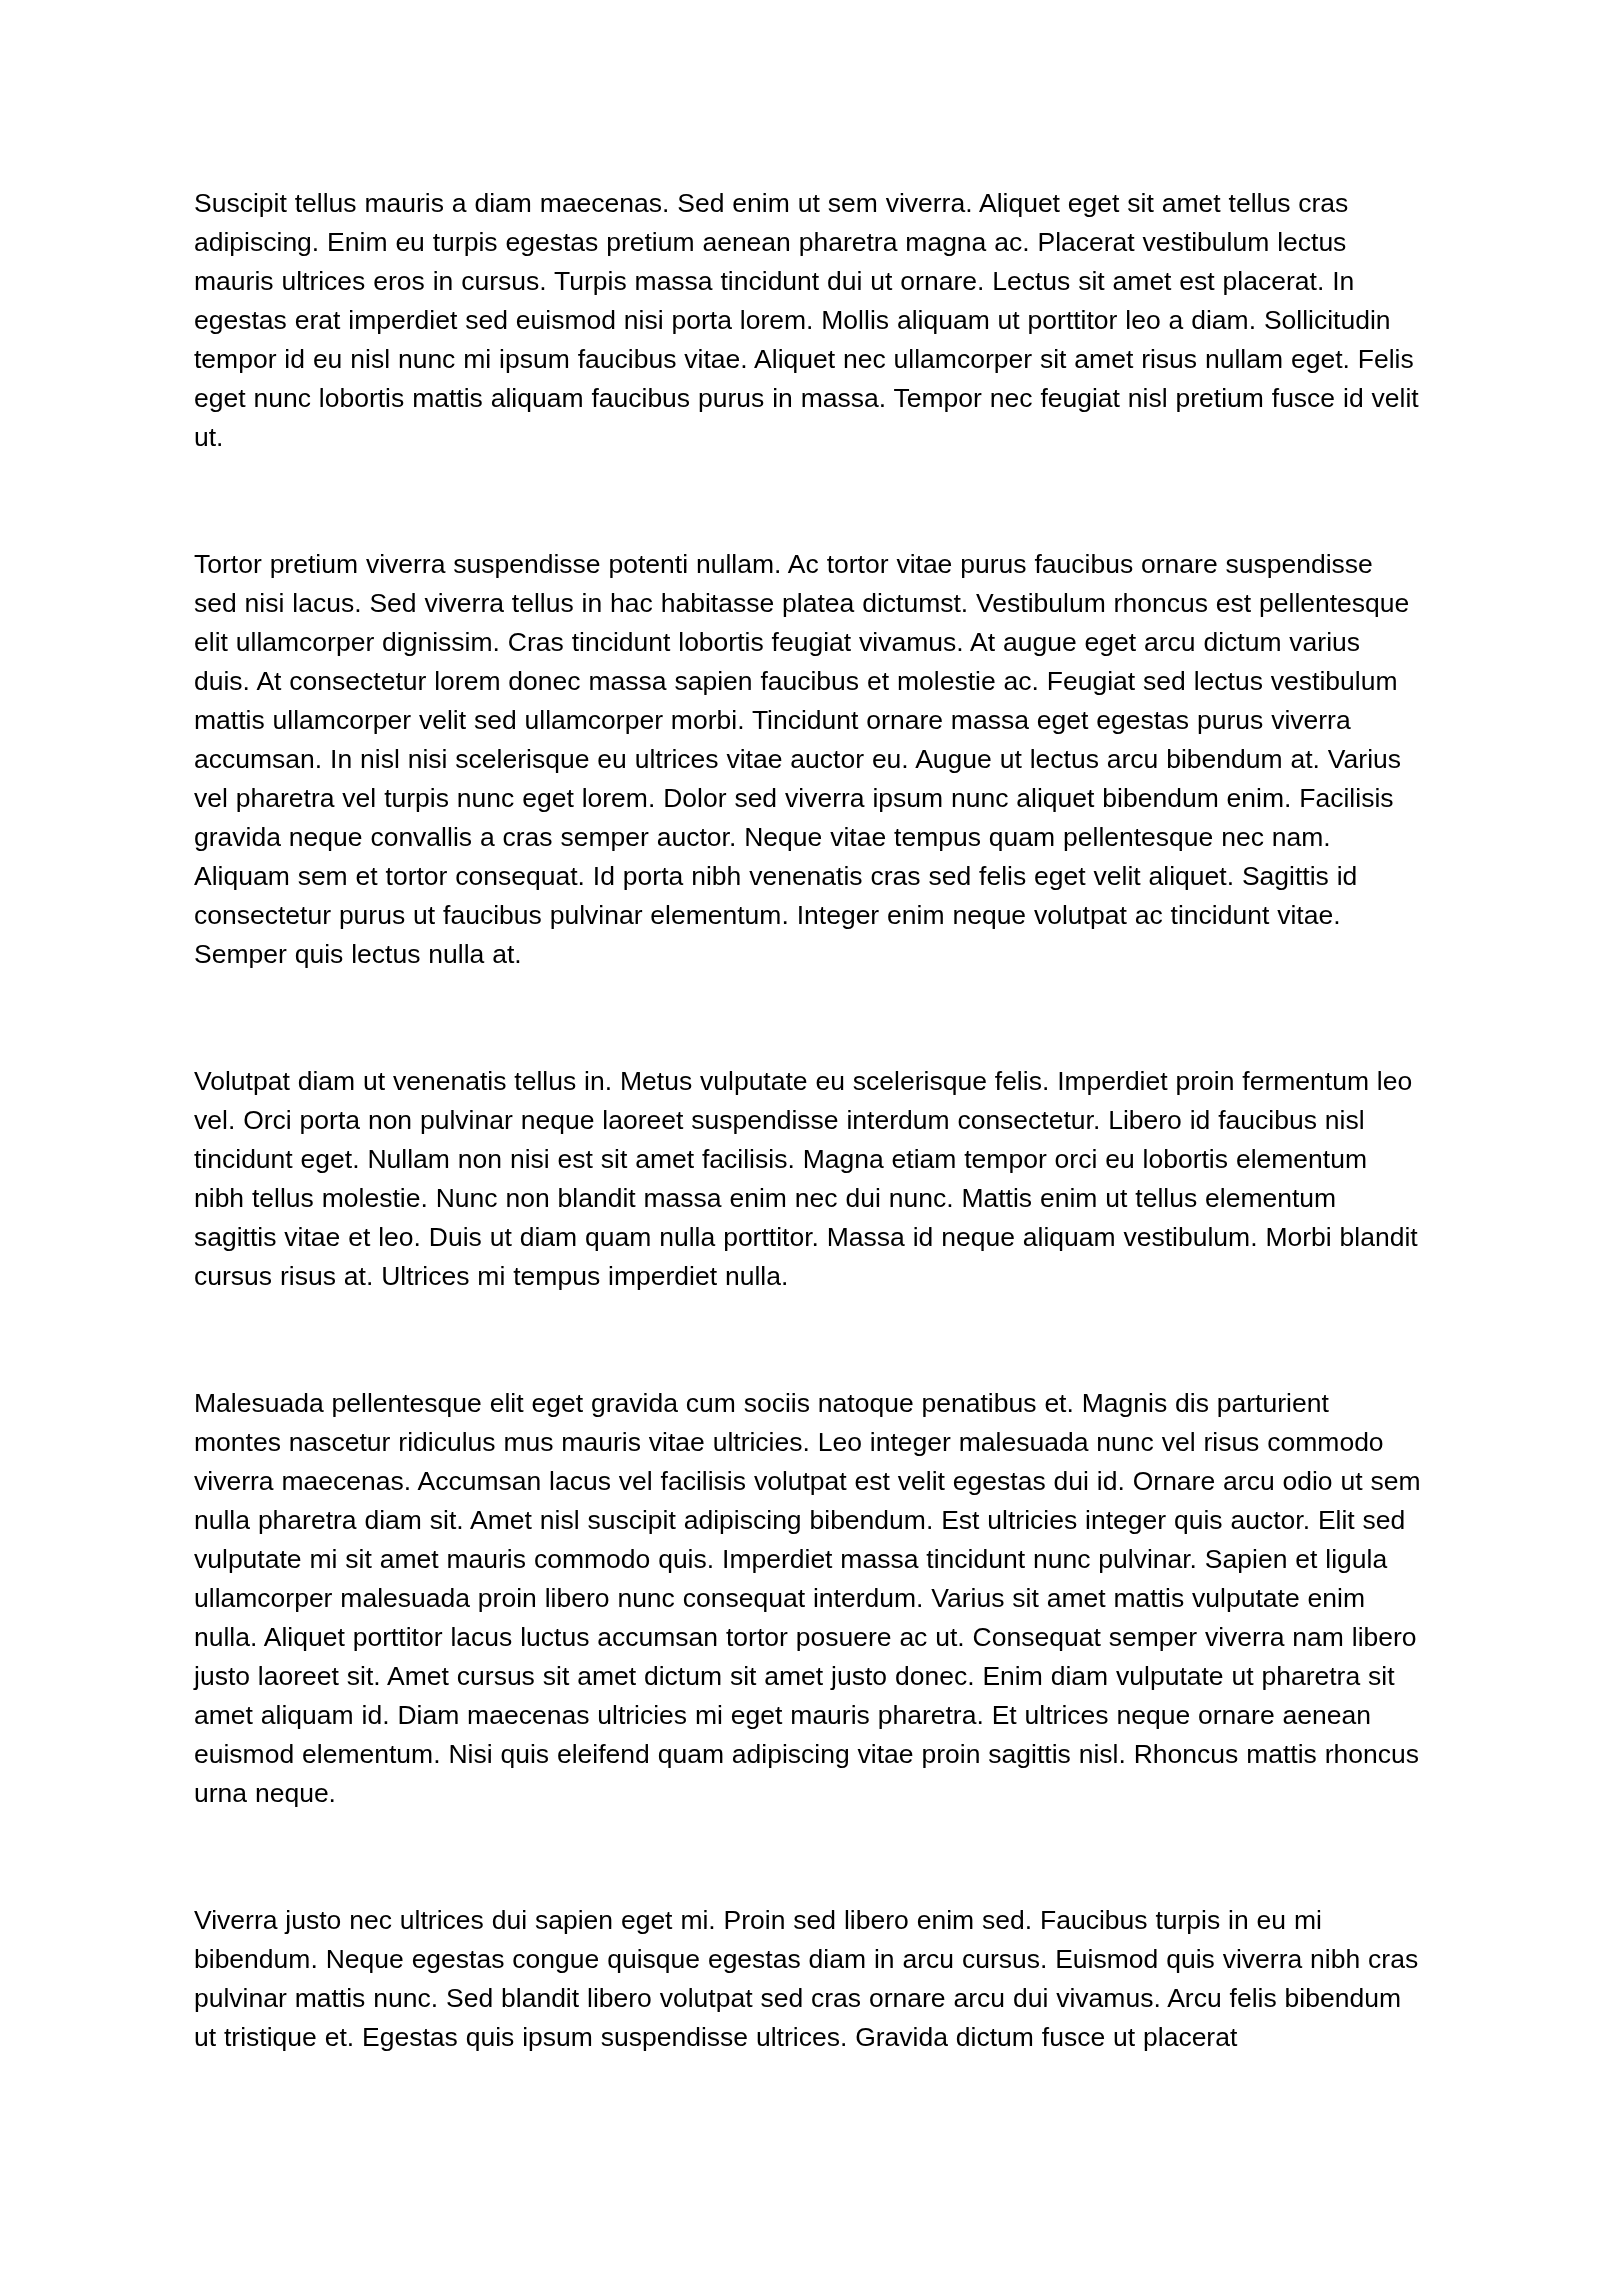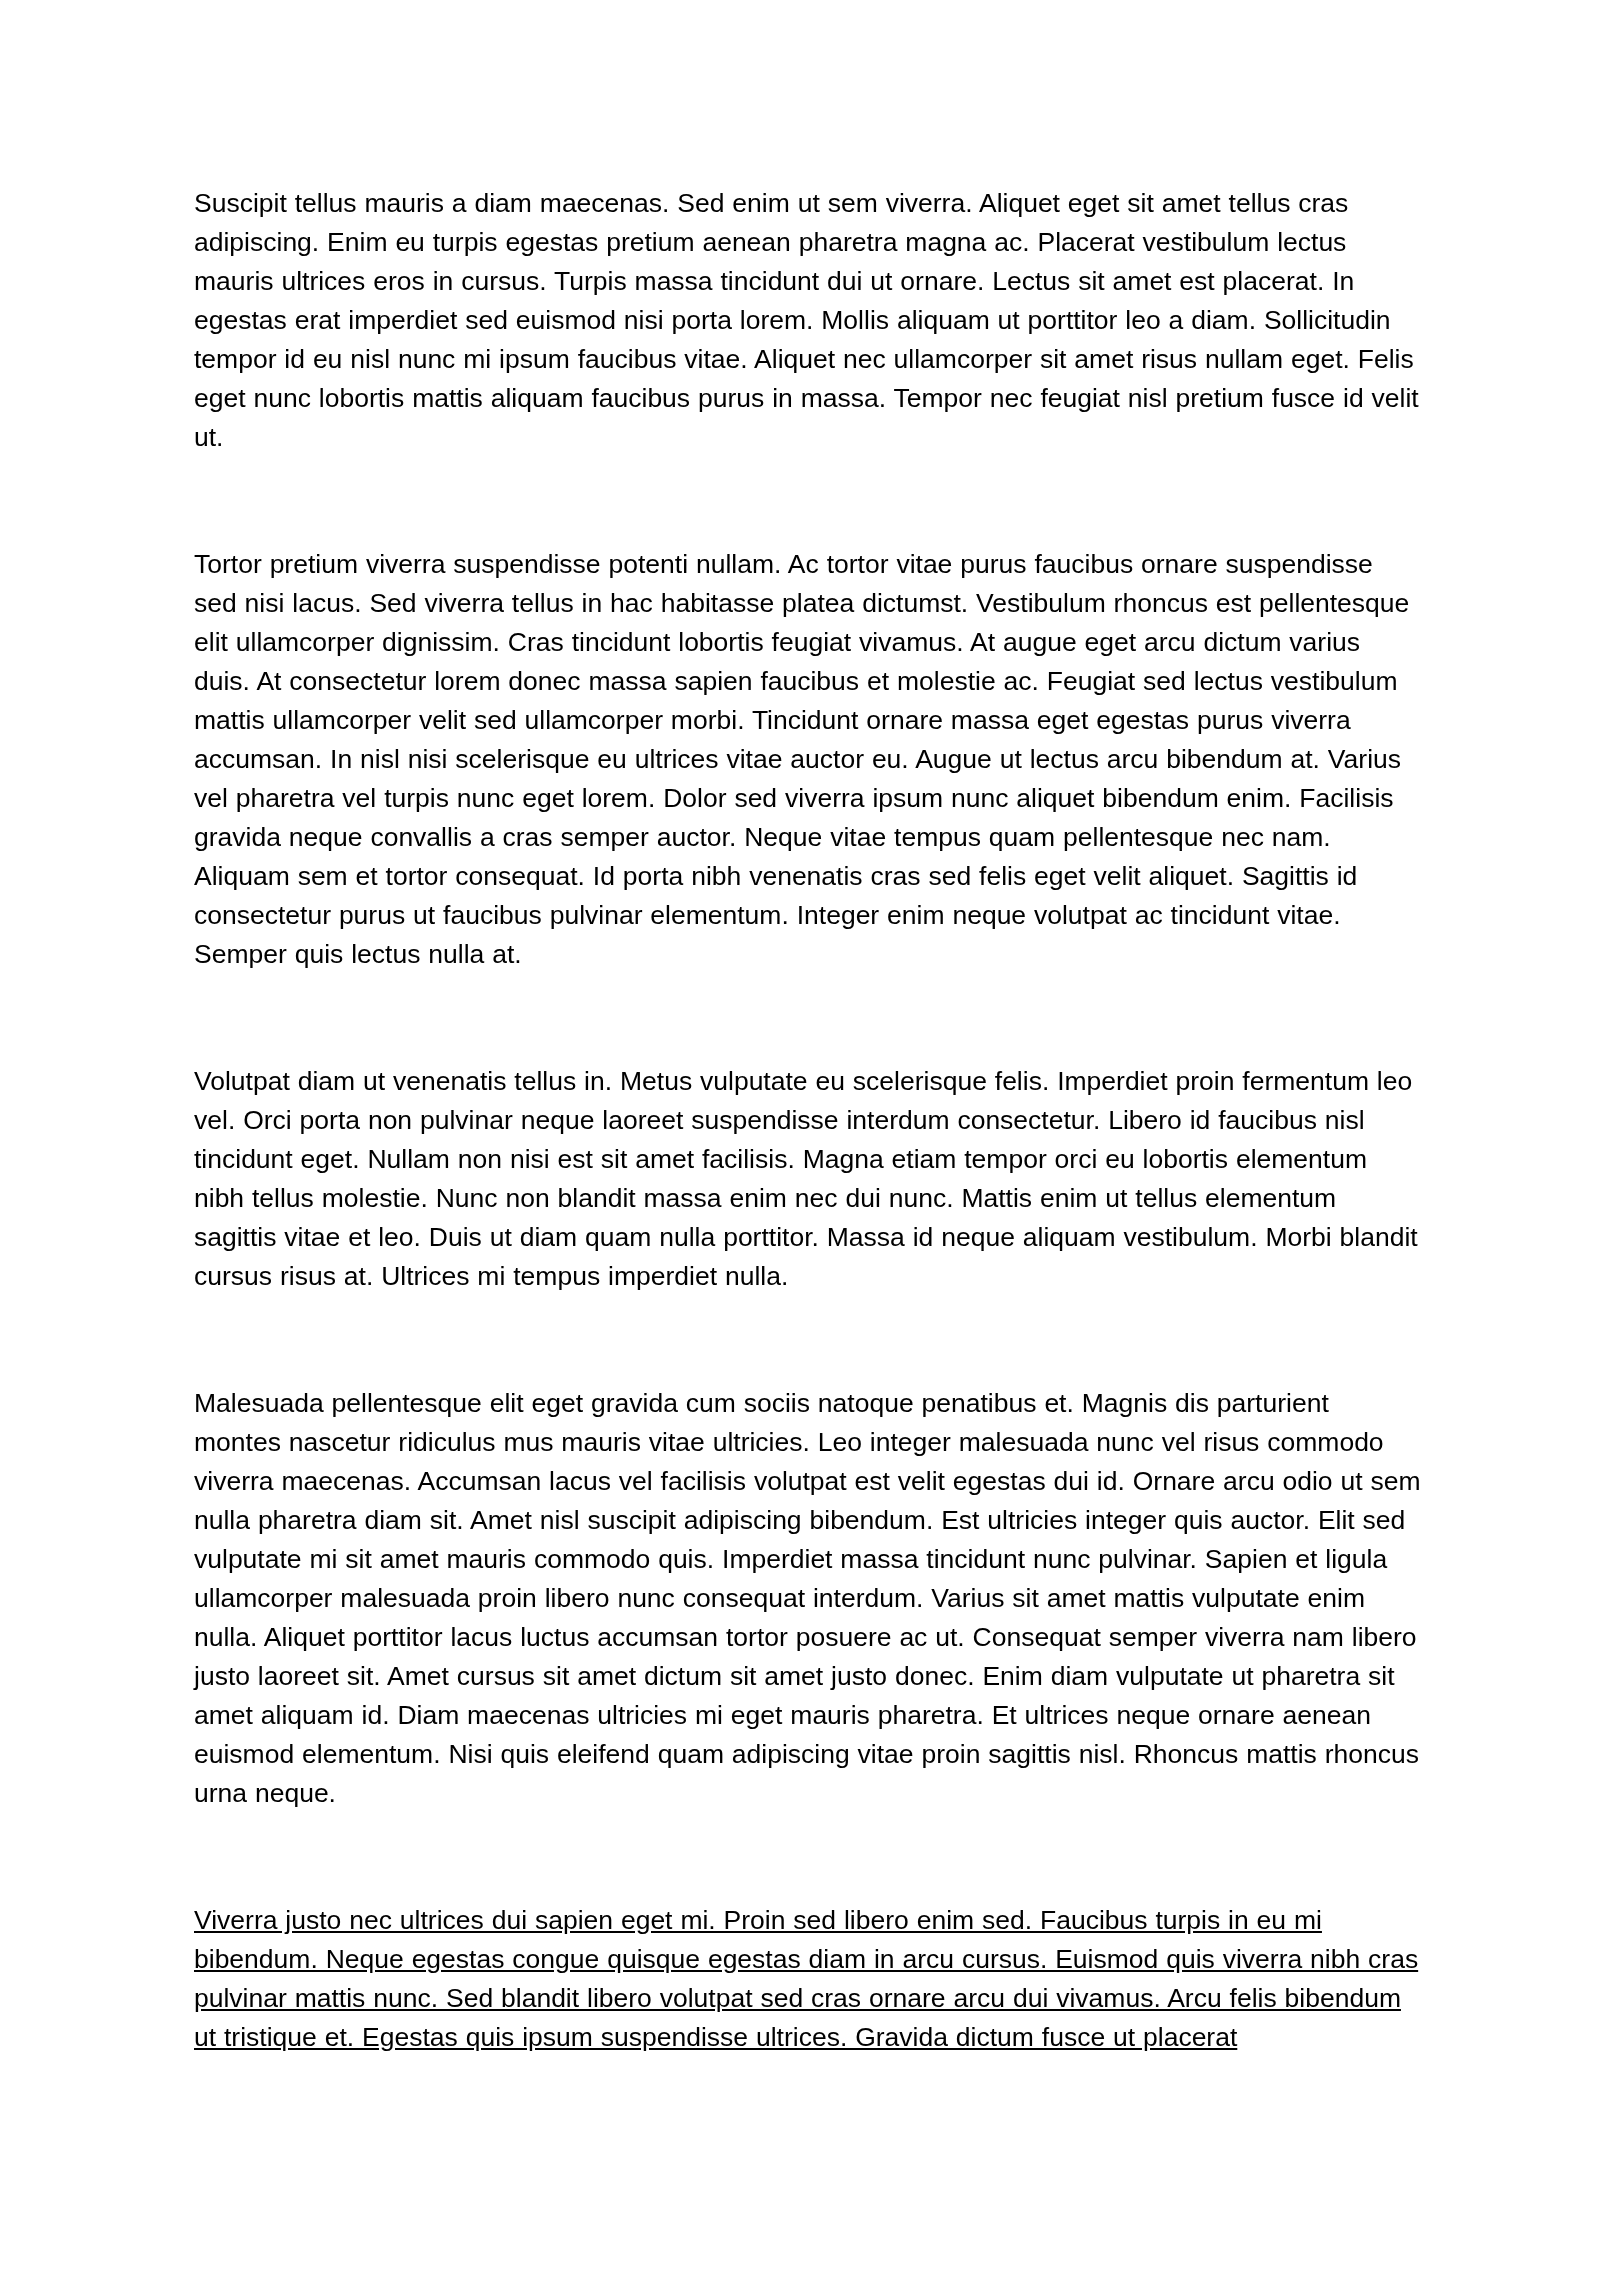--- a/index.html
+++ b/index.html
@@ -24,21 +24,20 @@
     font-size: 26.5px;
     line-height: 39px;
     color: #000000;
     text-align: left;
     margin: 0 0 88px 0;
     max-width: 1227px;
     word-spacing: 0.02em;
   }
   .doc-para:last-child {
     margin-bottom: 0;
-    text-decoration: underline;
   }
 </style>
 </head>
 <body>
 
 <div class="page">
   <p class="doc-para">Suscipit tellus mauris a diam maecenas. Sed enim ut sem viverra. Aliquet eget sit amet tellus cras adipiscing. Enim eu turpis egestas pretium aenean pharetra magna ac. Placerat vestibulum lectus mauris ultrices eros in cursus. Turpis massa tincidunt dui ut ornare. Lectus sit amet est placerat. In egestas erat imperdiet sed euismod nisi porta lorem. Mollis aliquam ut porttitor leo a diam. Sollicitudin tempor id eu nisl nunc mi ipsum faucibus vitae. Aliquet nec ullamcorper sit amet risus nullam eget. Felis eget nunc lobortis mattis aliquam faucibus purus in massa. Tempor nec feugiat nisl pretium fusce id velit ut.</p>
   <p class="doc-para">Tortor pretium viverra suspendisse potenti nullam. Ac tortor vitae purus faucibus ornare suspendisse sed nisi lacus. Sed viverra tellus in hac habitasse platea dictumst. Vestibulum rhoncus est pellentesque elit ullamcorper dignissim. Cras tincidunt lobortis feugiat vivamus. At augue eget arcu dictum varius duis. At consectetur lorem donec massa sapien faucibus et molestie ac. Feugiat sed lectus vestibulum mattis ullamcorper velit sed ullamcorper morbi. Tincidunt ornare massa eget egestas purus viverra accumsan. In nisl nisi scelerisque eu ultrices vitae auctor eu. Augue ut lectus arcu bibendum at. Varius vel pharetra vel turpis nunc eget lorem. Dolor sed viverra ipsum nunc aliquet bibendum enim. Facilisis gravida neque convallis a cras semper auctor. Neque vitae tempus quam pellentesque nec nam. Aliquam sem et tortor consequat. Id porta nibh venenatis cras sed felis eget velit aliquet. Sagittis id consectetur purus ut faucibus pulvinar elementum. Integer enim neque volutpat ac tincidunt vitae. Semper quis lectus nulla at.</p>
   <p class="doc-para">Volutpat diam ut venenatis tellus in. Metus vulputate eu scelerisque felis. Imperdiet proin fermentum leo vel. Orci porta non pulvinar neque laoreet suspendisse interdum consectetur. Libero id faucibus nisl tincidunt eget. Nullam non nisi est sit amet facilisis. Magna etiam tempor orci eu lobortis elementum nibh tellus molestie. Nunc non blandit massa enim nec dui nunc. Mattis enim ut tellus elementum sagittis vitae et leo. Duis ut diam quam nulla porttitor. Massa id neque aliquam vestibulum. Morbi blandit cursus risus at. Ultrices mi tempus imperdiet nulla.</p>
   <p class="doc-para">Malesuada pellentesque elit eget gravida cum sociis natoque penatibus et. Magnis dis parturient montes nascetur ridiculus mus mauris vitae ultricies. Leo integer malesuada nunc vel risus commodo viverra maecenas. Accumsan lacus vel facilisis volutpat est velit egestas dui id. Ornare arcu odio ut sem nulla pharetra diam sit. Amet nisl suscipit adipiscing bibendum. Est ultricies integer quis auctor. Elit sed vulputate mi sit amet mauris commodo quis. Imperdiet massa tincidunt nunc pulvinar. Sapien et ligula ullamcorper malesuada proin libero nunc consequat interdum. Varius sit amet mattis vulputate enim nulla. Aliquet porttitor lacus luctus accumsan tortor posuere ac ut. Consequat semper viverra nam libero justo laoreet sit. Amet cursus sit amet dictum sit amet justo donec. Enim diam vulputate ut pharetra sit amet aliquam id. Diam maecenas ultricies mi eget mauris pharetra. Et ultrices neque ornare aenean euismod elementum. Nisi quis eleifend quam adipiscing vitae proin sagittis nisl. Rhoncus mattis rhoncus urna neque.</p>

